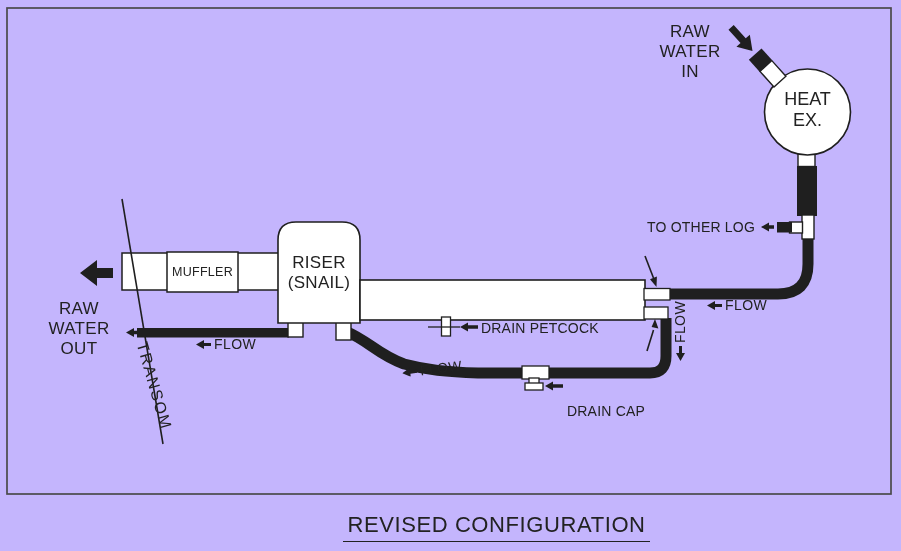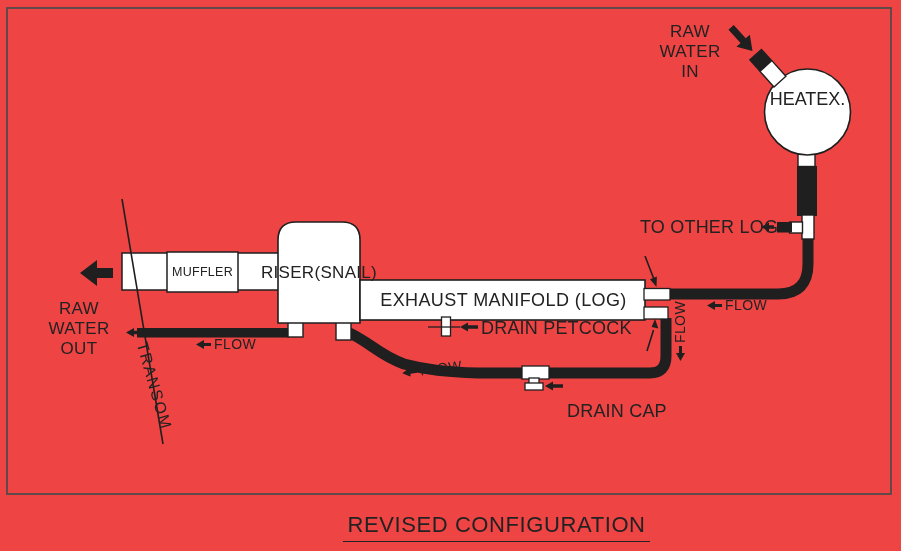--- a/index.html
+++ b/index.html
@@ -1,25 +1,25 @@
 <!DOCTYPE html>
 <html><head>
 <meta charset="utf-8">
 <style>
   html,body{margin:0;padding:0;background:#fff;}
   body{width:901px;height:551px;overflow:hidden;
        font-family:"Liberation Sans","DejaVu Sans",sans-serif;color:#222;}
-  .stage{position:relative;width:901px;height:551px;background:#ef4444;}
+  .stage{position:relative;width:901px;height:551px;background:#c4b5fd;}
   .layer{position:absolute;left:0;top:0;}
   .lbl{position:absolute;white-space:nowrap;color:#222;}
   .ctr{text-align:center;}
   .rt{text-align:right;}
   .big{font-size:17px;line-height:20px;letter-spacing:.3px;}
-  .sm{font-size:18px;line-height:16px;letter-spacing:.2px;}
-  .boxlbl{display:flex;align-items:center;justify-content:center;flex-direction:row;}
+  .sm{font-size:14px;line-height:16px;letter-spacing:.2px;}
+  .boxlbl{display:flex;align-items:center;justify-content:center;flex-direction:column;}
   .flow-label{display:flex;align-items:center;gap:3px;font-size:14px;letter-spacing:.4px;}
   .flow-label svg{display:block;flex:0 0 auto;}
   .u{display:inline-block;border-bottom:1.6px solid #222;padding:0 4px 3px 4px;}
 </style>
 </head>
 <body>
 
 <div class="stage">
 
   <svg class="layer" width="901" height="551" viewBox="0 0 901 551">
@@ -91,23 +91,20 @@
     <div>HEAT</div>
     <div>EX.</div>
   </div>
 
   <div class="lbl rt sm" style="left:640px;top:219px;width:115px;">
     <span>TO OTHER LOG</span>
   </div>
 
 
 
-  <div class="lbl boxlbl" style="left:362px;top:280px;width:283px;height:40px;font-size:18px;letter-spacing:.4px;">
-    <div>EXHAUST MANIFOLD (LOG)</div>
-  </div>
 
   <div class="lbl boxlbl big" style="left:278px;top:222px;width:82px;height:101px;">
     <div>RISER</div>
     <div>(SNAIL)</div>
   </div>
 
   <div class="lbl boxlbl" style="left:167px;top:252px;width:71px;height:40px;font-size:12.5px;letter-spacing:.3px;">
     <div>MUFFLER</div>
   </div>
 

